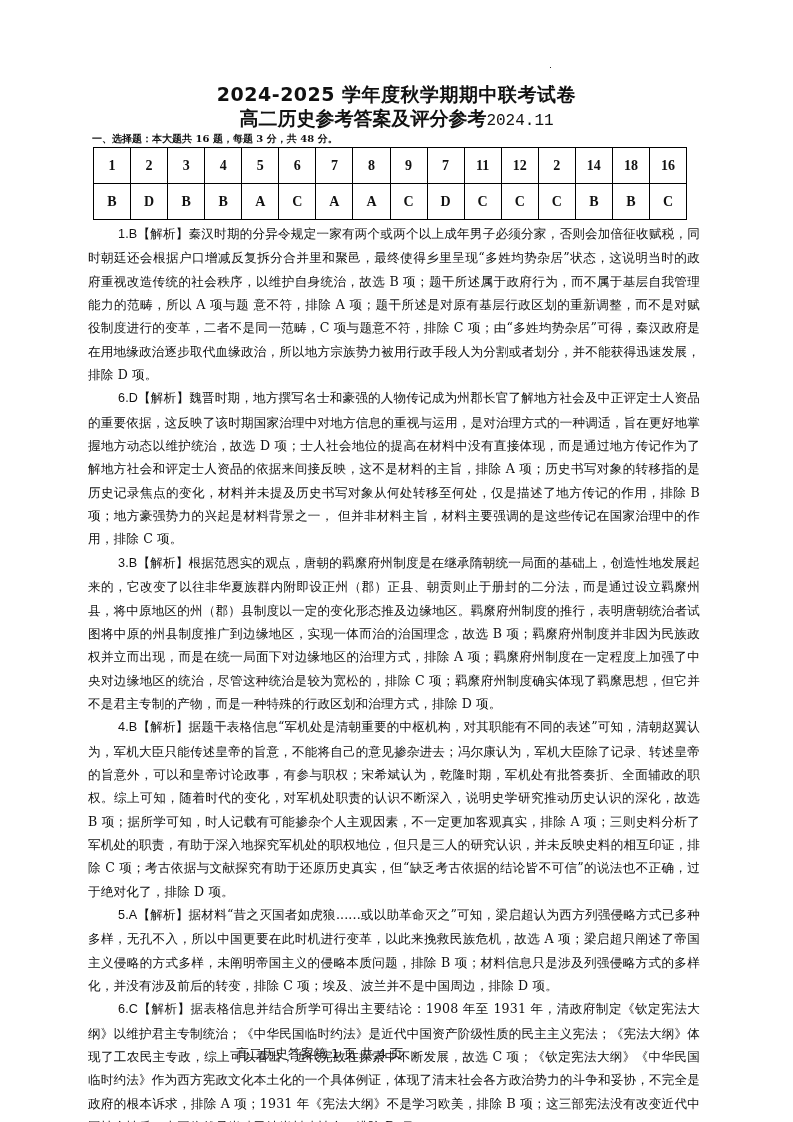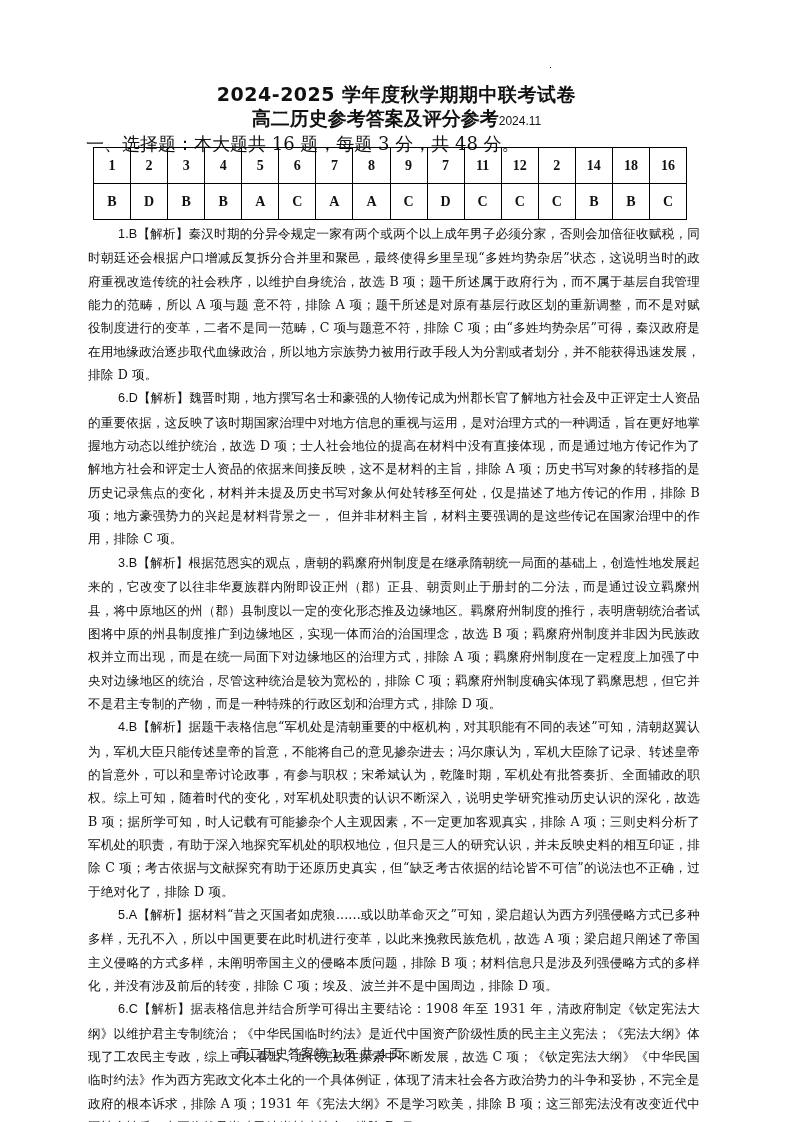--- a/index.html
+++ b/index.html
@@ -6,24 +6,24 @@
   body { width: 793px; height: 1122px; position: relative; overflow: hidden; color: #111; }
   .page { position: absolute; left: 0; top: 0; width: 793px; height: 1122px; padding-left: 32px; }
   .title1 {
     position: absolute; left: 0; width: 793px; top: 82px; text-align: center;
     font-family: "DejaVu Sans", sans-serif; font-weight: bold; font-size: 19px; letter-spacing: 0.5px;
   }
   .title2 {
     position: absolute; left: 0; width: 793px; top: 106px; text-align: center;
     font-family: "DejaVu Sans", sans-serif; font-weight: bold; font-size: 19px;
   }
-  .title2 .date { font-family: Liberation Sans, sans-serif; font-weight: normal; font-size: 12px; margin-left: 0; }
+  .title2 .date { font-family: Liberation Mono, monospace; font-weight: normal; font-size: 16px; margin-left: 0; }
   .section-head {
-    position: absolute; left: 86px; top: 132px;
-    font-family: "DejaVu Serif", serif; font-weight: normal; font-size: 18px;
+    position: absolute; left: 92px; top: 132px;
+    font-family: "DejaVu Serif", serif; font-weight: bold; font-size: 10px;
   }
   table.answers {
     position: absolute; left: 93px; top: 147px; width: 594px; height: 72px;
     border-collapse: collapse; table-layout: fixed;
     font-family: "Liberation Serif", serif; font-weight: bold; font-size: 14px;
   }
   table.answers td { border: 1.5px solid #000; text-align: center; height: 35px; padding: 0; }
   .body-text {
     position: absolute; left: 88px; top: 222px; width: 612px;
     font-family: "DejaVu Serif", serif; font-size: 12.6px; line-height: 23.35px;

